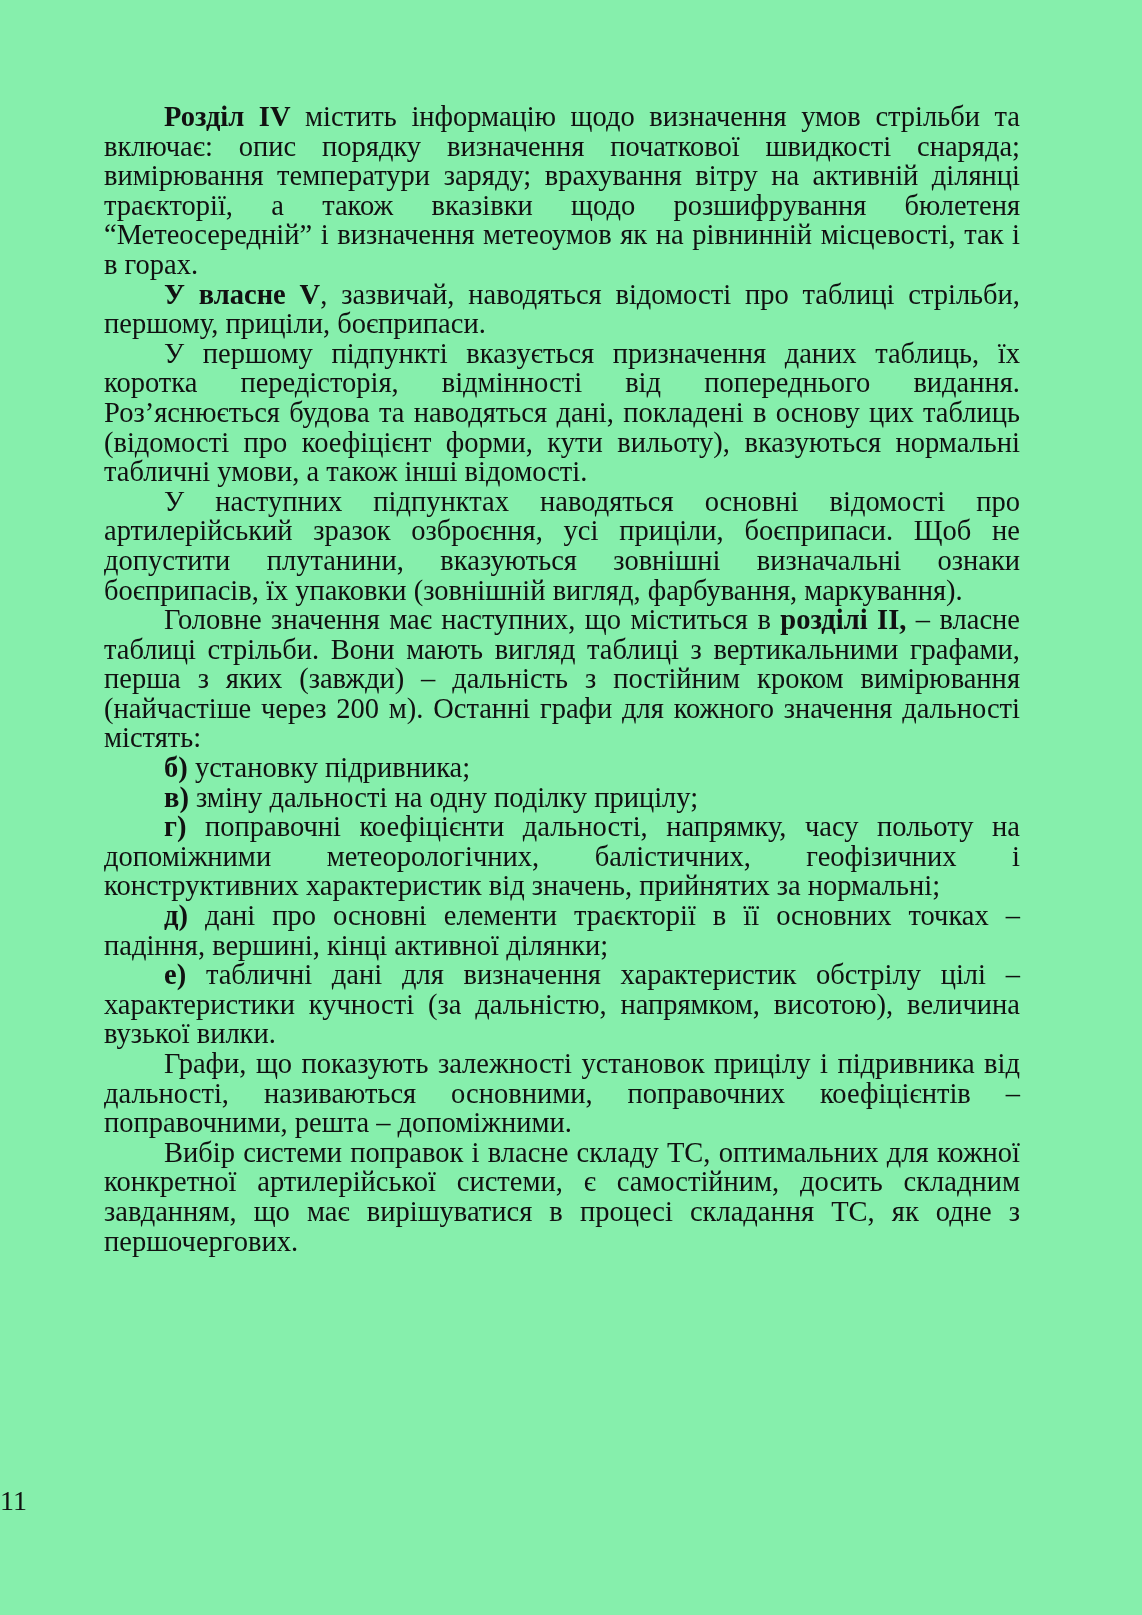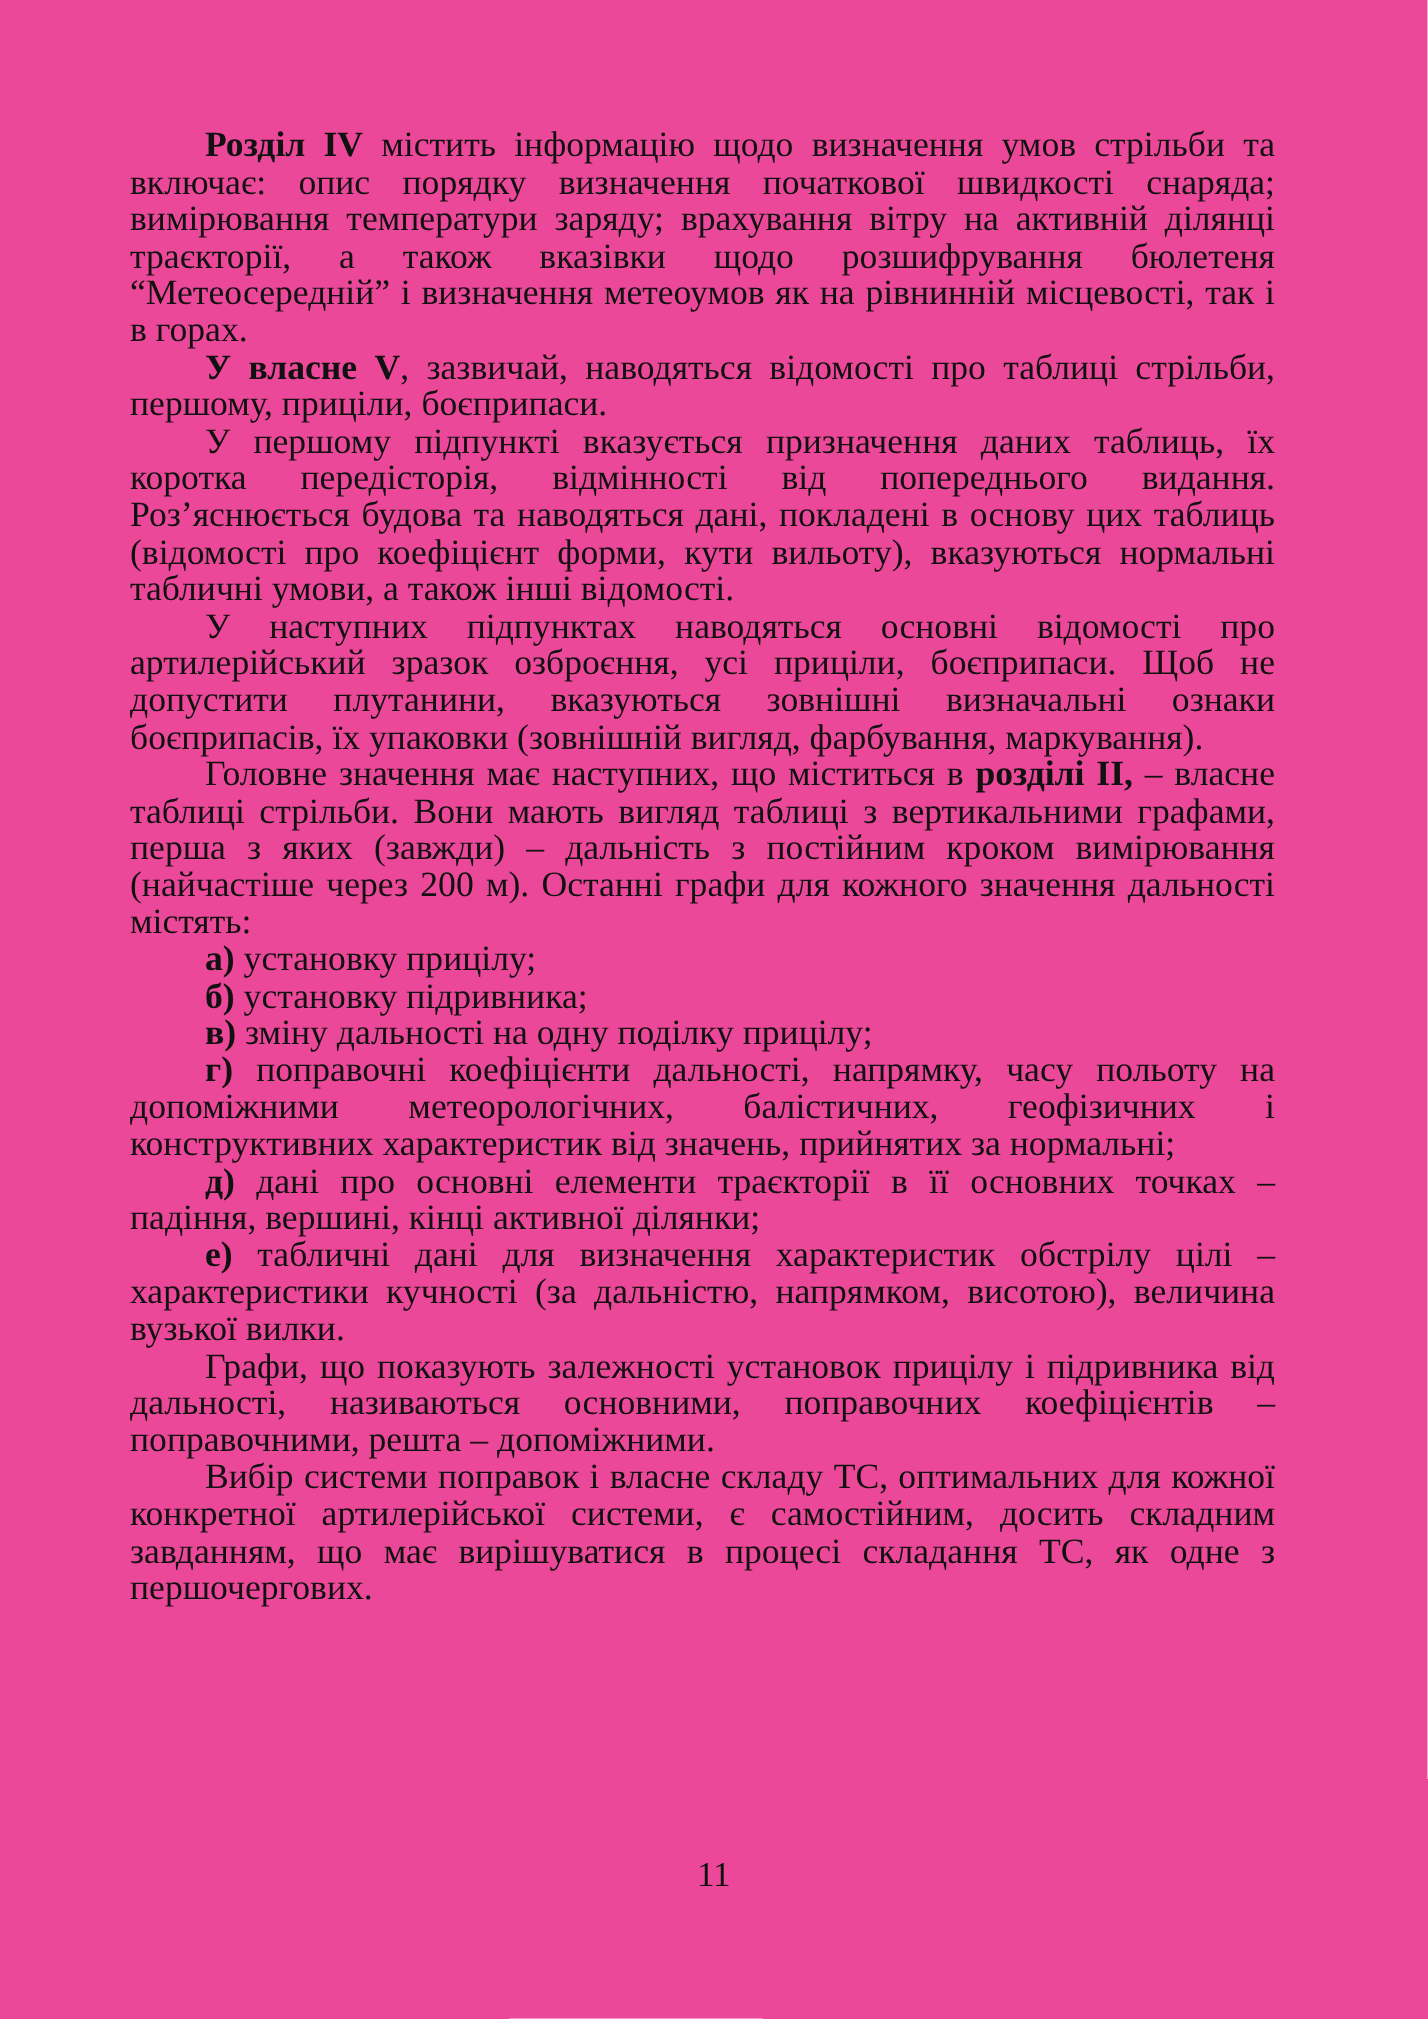--- a/index.html
+++ b/index.html
@@ -4,21 +4,21 @@
 <style>
   html, body {
     margin: 0;
     padding: 0;
     background: #ffffff;
   }
   .page {
     position: relative;
     width: 1142px;
     height: 1615px;
-    background: #ec4899;
+    background: #86efac;
     color: #111111;
     font-family: "Liberation Serif", "DejaVu Serif", serif;
     overflow: hidden;
   }
   .document-body {
     position: absolute;
     left: 104px;
     top: 102px;
     width: 916px;
     font-size: 28.5px;
@@ -31,37 +31,35 @@
     text-indent: 60px;
   }
   .para b {
     font-weight: bold;
   }
   .page-number {
     position: absolute;
     top: 1486px;
     left: 0;
     width: 100%;
-    text-align: center;
     font-size: 28px;
     line-height: 30px;
     color: #111111;
   }
 </style>
 </head>
 <body>
 
 <div class="page">
   <div class="document-body">
       <p class="para"><b>Розділ IV</b><span> містить інформацію щодо визначення умов стрільби та включає: опис порядку визначення початкової швидкості снаряда; вимірювання температури заряду; врахування вітру на активній ділянці траєкторії, а також вказівки щодо розшифрування бюлетеня “Метеосередній” і визначення метеоумов як на рівнинній місцевості, так і в горах.</span></p>
       <p class="para"><b>У власне V</b><span>, зазвичай, наводяться відомості про таблиці стрільби, першому, приціли, боєприпаси.</span></p>
       <p class="para"><span>У першому підпункті вказується призначення даних таблиць, їх коротка передісторія, відмінності від попереднього видання. Роз’яснюється будова та наводяться дані, покладені в основу цих таблиць (відомості про коефіцієнт форми, кути вильоту), вказуються нормальні табличні умови, а також інші відомості.</span></p>
       <p class="para"><span>У наступних підпунктах наводяться основні відомості про артилерійський зразок озброєння, усі приціли, боєприпаси. Щоб не допустити плутанини, вказуються зовнішні визначальні ознаки боєприпасів, їх упаковки (зовнішній вигляд, фарбування, маркування).</span></p>
       <p class="para"><span>Головне значення має наступних, що міститься в </span><b>розділі II,</b><span> – власне таблиці стрільби. Вони мають вигляд таблиці з вертикальними графами, перша з яких (завжди) – дальність з постійним кроком вимірювання (найчастіше через 200 м). Останні графи для кожного значення дальності містять:</span></p>
-      <p class="para"><b>а)</b><span> установку прицілу;</span></p>
       <p class="para"><b>б)</b><span> установку підривника;</span></p>
       <p class="para"><b>в)</b><span> зміну дальності на одну поділку прицілу;</span></p>
       <p class="para"><b>г)</b><span> поправочні коефіцієнти дальності, напрямку, часу польоту на допоміжними метеорологічних, балістичних, геофізичних і конструктивних характеристик від значень, прийнятих за нормальні;</span></p>
       <p class="para"><b>д)</b><span> дані про основні елементи траєкторії в її основних точках – падіння, вершині, кінці активної ділянки;</span></p>
       <p class="para"><b>е)</b><span> табличні дані для визначення характеристик обстрілу цілі – характеристики кучності (за дальністю, напрямком, висотою), величина вузької вилки.</span></p>
       <p class="para"><span>Графи, що показують залежності установок прицілу і підривника від дальності, називаються основними, поправочних коефіцієнтів – поправочними, решта – допоміжними.</span></p>
       <p class="para"><span>Вибір системи поправок і власне складу ТС, оптимальних для кожної конкретної артилерійської системи, є самостійним, досить складним завданням, що має вирішуватися в процесі складання ТС, як одне з першочергових.</span></p>
     </div>
   <div class="page-number">11</div>
 </div>

